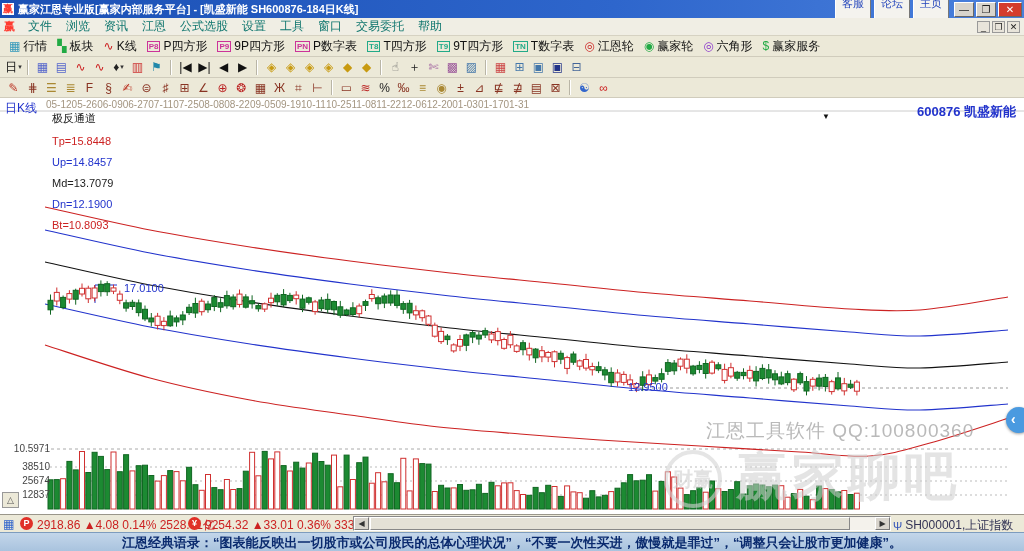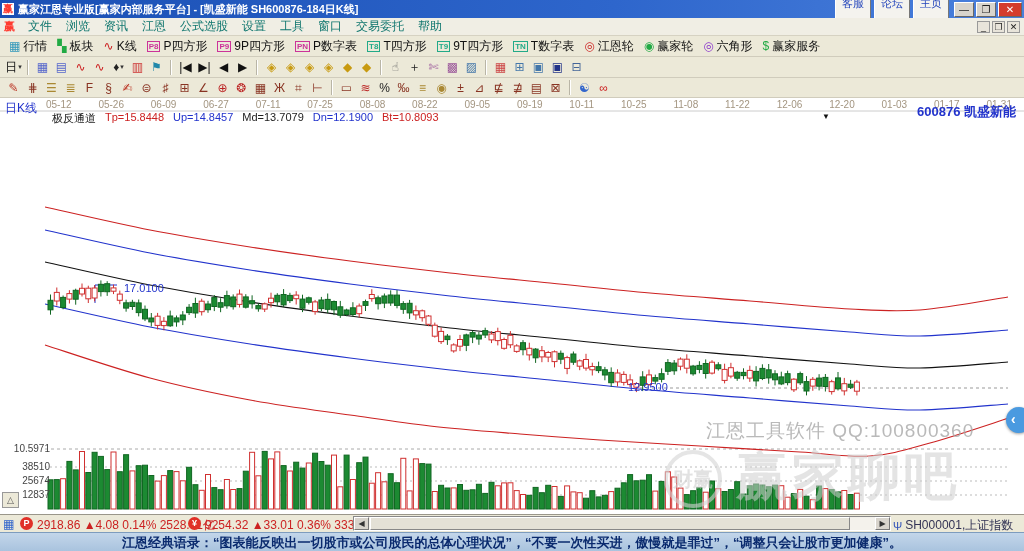--- a/index.html
+++ b/index.html
@@ -35,22 +35,22 @@
   .titem .lbl { font-size:12px; }
   .icon-item { display:inline-flex; align-items:center; justify-content:center; min-width:17px; height:17px; margin:0 1px; font-size:12px; }
   .icon-item .g { font-size:12px; }
   .icon-item .caret { font-size:7px; margin-left:1px; color:#333; }
   .tsep { width:2px; height:15px; border-left:1px solid #b9b5a6; border-right:1px solid #fff; margin:0 4px; }
 
   
   #chart-panel { position:absolute; left:0; top:98px; width:1024px; height:416px; background:#fff; }
   #chart-svg-holder { position:absolute; inset:0; }
   .kline-tab { position:absolute; left:5px; top:2px; color:#2233cc; font-size:12px; }
-  .date-axis { position:absolute; left:46px; right:12px; top:1px; display:flex; justify-content:space-between; font-size:10px; color:#a39580; }
-  .indicator-row { position:absolute; left:52px; top:13px; display:flex; gap:9px; font-size:11px; white-space:nowrap; }
+  .date-axis { position:absolute; left:46px; right:12px; top:1px; display:flex; font-size:10px; color:#a39580; }
+  .indicator-row { position:absolute; left:52px; top:13px; display:flex; gap:9px; font-size:11px; white-space:nowrap;flex-direction:column; }
   .stock-label { position:absolute; right:8px; top:5px; color:#2233cc; font-size:13px; font-weight:bold; }
   .chart-marker { position:absolute; left:822px; top:14px; font-size:8px; color:#111; }
   .price-label { position:absolute; color:#2233cc; font-size:11px; }
   .vol-label { position:absolute; width:48px; text-align:right; font-size:10px; color:#444; left:2px; }
   .wm-text { position:absolute; left:706px; top:320px; font-size:19px; color:#a8a8a8; opacity:.8; letter-spacing:1px; white-space:nowrap; }
   .wm-big { position:absolute; left:736px; top:344px; font-size:52px; font-weight:bold; color:#cfcfcf; opacity:.55; letter-spacing:4px; white-space:nowrap; }
   .wm-logo { position:absolute; left:664px; top:352px; width:58px; height:58px; border:4px solid #d4d4d4; border-radius:50%; opacity:.6; color:#cfcfcf; font-size:20px; font-weight:bold; display:flex; align-items:center; justify-content:center; }
   .panel-toggle { position:absolute; left:2px; top:394px; width:17px; height:16px; background:#ece9d8; border:1px solid #999; font-size:9px; line-height:14px; text-align:center; color:#555; }
   .collapse-btn { position:absolute; right:-8px; top:309px; width:26px; height:26px; border-radius:50%; background:#4a9ae0; color:#fff; font-size:14px; font-weight:bold; line-height:24px; text-indent:5px; box-shadow:0 1px 3px rgba(0,0,0,.4); }
 

